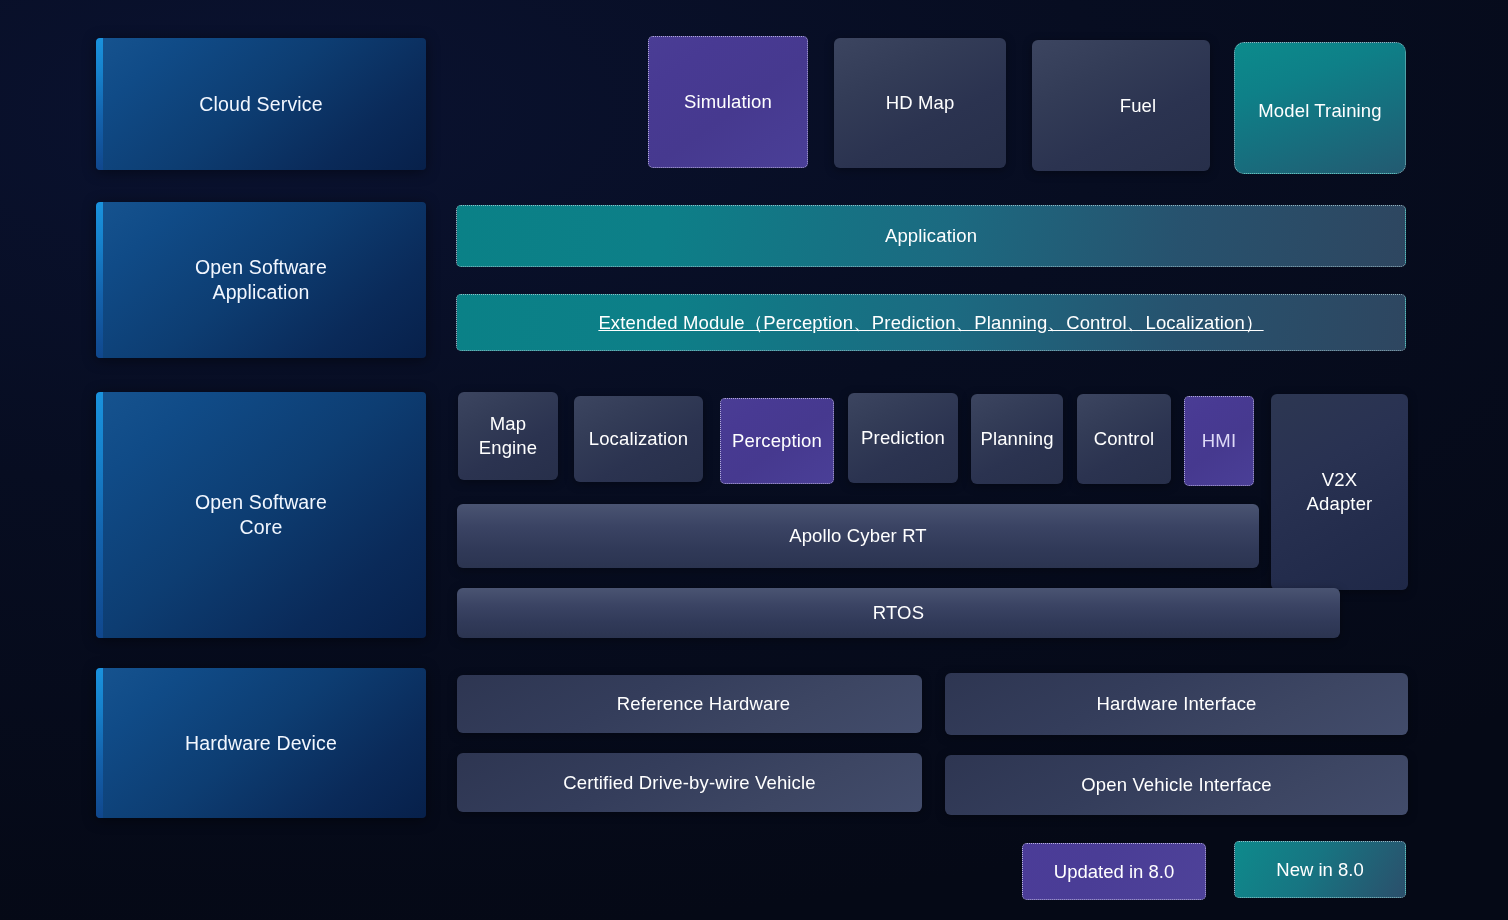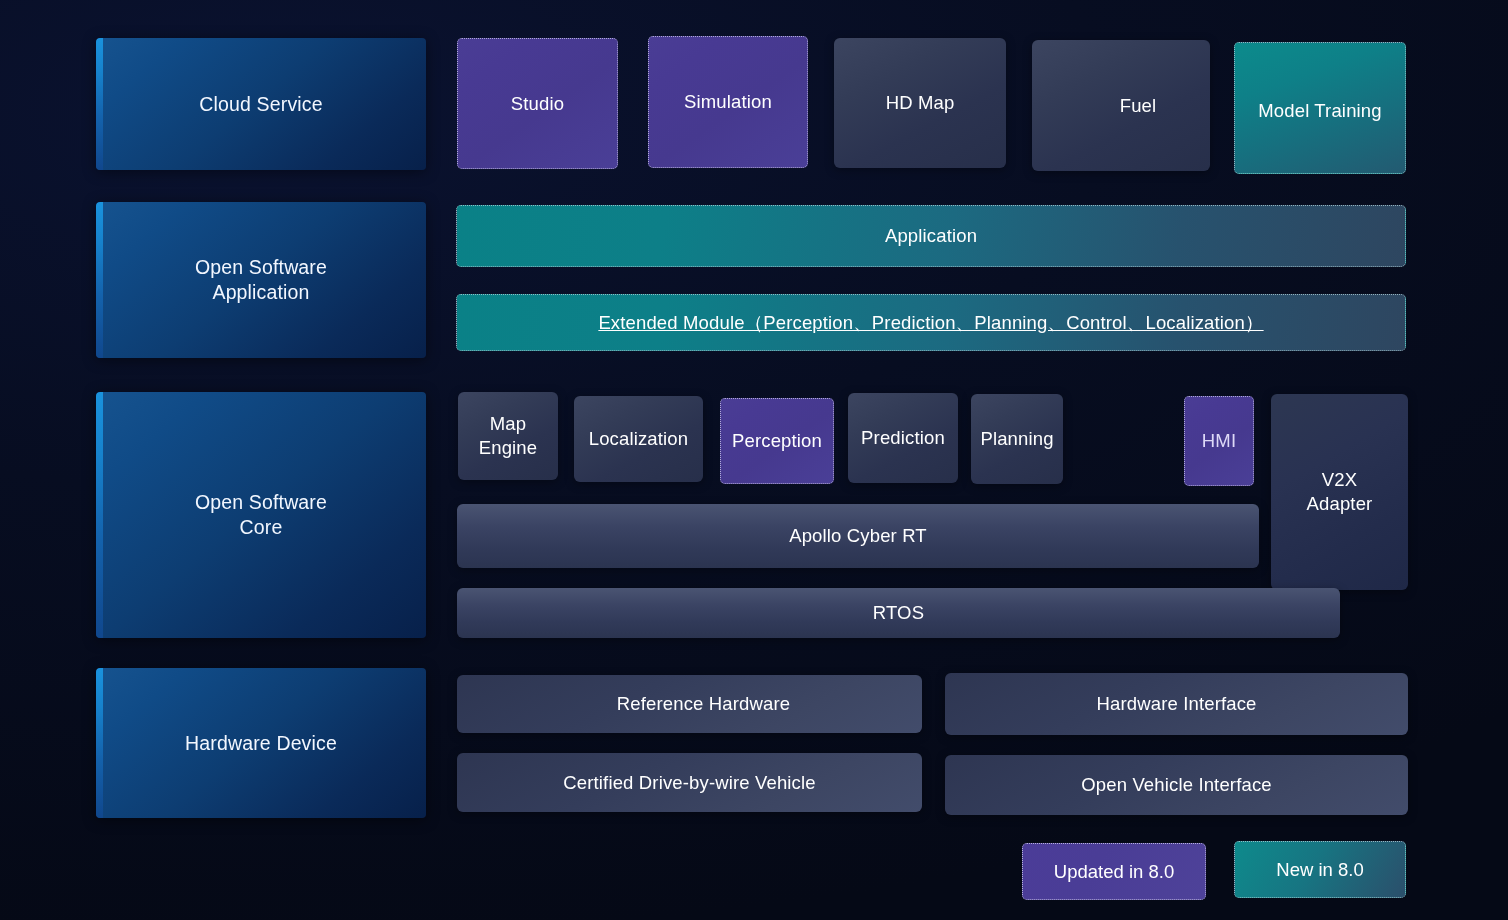--- a/index.html
+++ b/index.html
@@ -81,21 +81,21 @@
   
   .teal {
     background: linear-gradient(100deg, #0a8187 0%, #0d7f88 22%, #1c6a81 52%, #27526e 76%, #2e4660 100%);
     border: 1.6px dotted rgba(176,206,212,.8);
     border-radius: 5px;
     font-size: 18.5px;
   }
   .teal-block {
     background: linear-gradient(160deg, #0c8b8c 0%, #0e8088 30%, #16707f 60%, #235a71 100%);
     border: 1.6px dotted rgba(176,206,212,.8);
-    border-radius: 5px;
+    border-radius: 10px;
     font-size: 18.5px;
   }
 
   
   .navy {
     background: linear-gradient(150deg, #2d3752 0%, #293252 35%, #232c4c 70%, #1f2847 100%);
     font-size: 18.5px;
     box-shadow: 0 2px 10px rgba(0,0,0,.35);
   }
 
@@ -122,23 +122,20 @@
 </style>
 </head>
 <body>
 
 <div id="stage">
 
   <div class="card stage-label" style="left:96px; top:38px; width:330px; height:132px;">
     <span>Cloud Service</span>
   </div>
 
-  <div class="card purple" style="left:457px; top:38px; width:161px; height:131px;">
-    <span>Studio</span>
-  </div>
 
   <div class="card purple" style="left:648px; top:36px; width:160px; height:132px;">
     <span>Simulation</span>
   </div>
 
   <div class="card slate" style="left:834px; top:38px; width:172px; height:130px;">
     <span>HD Map</span>
   </div>
 
   <div class="card slate" style="left:1032px; top:40px; width:178px; height:131px;padding-left:34px;">
@@ -181,20 +178,23 @@
   </div>
 
   <div class="card slate" style="left:848px; top:393px; width:110px; height:90px;">
     <span>Prediction</span>
   </div>
 
   <div class="card slate" style="left:971px; top:394px; width:92px; height:90px;">
     <span>Planning</span>
   </div>
 
+  <div class="card slate" style="left:1077px; top:394px; width:94px; height:90px;">
+    <span>Control</span>
+  </div>
 
   <div class="card purple" style="left:1184px; top:396px; width:70px; height:90px;">
     <span class="tint-lav">HMI</span>
   </div>
 
   <div class="card navy" style="left:1271px; top:394px; width:137px; height:196px;">
     <span>V2X
 Adapter</span>
   </div>
 

